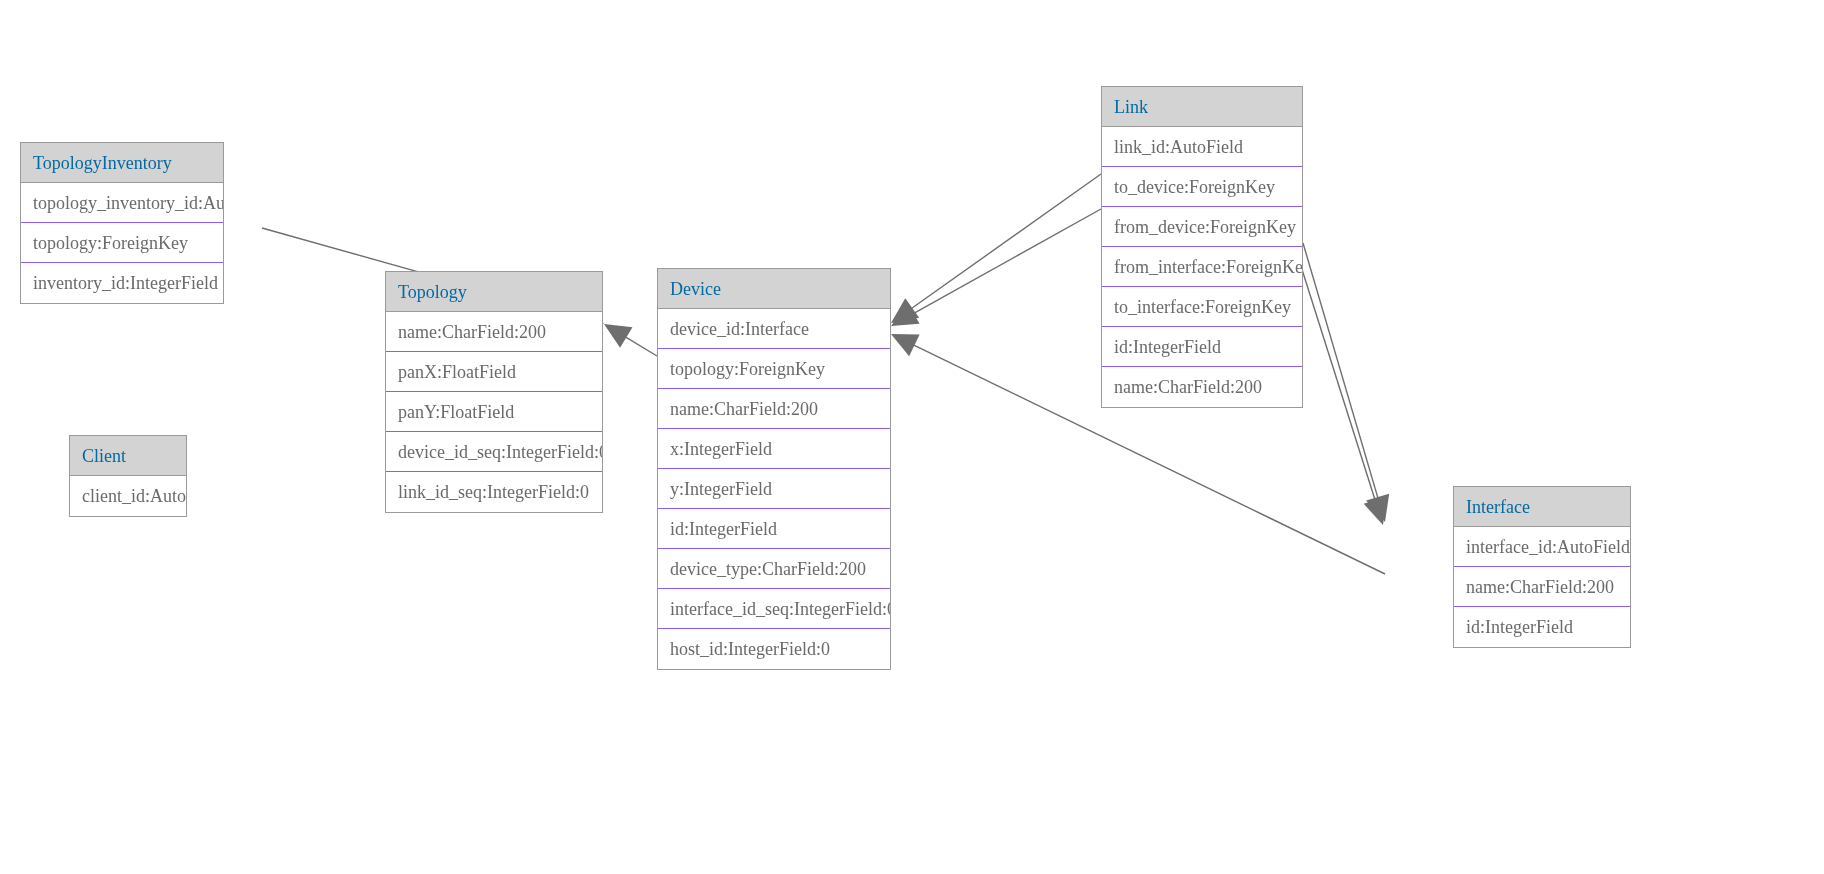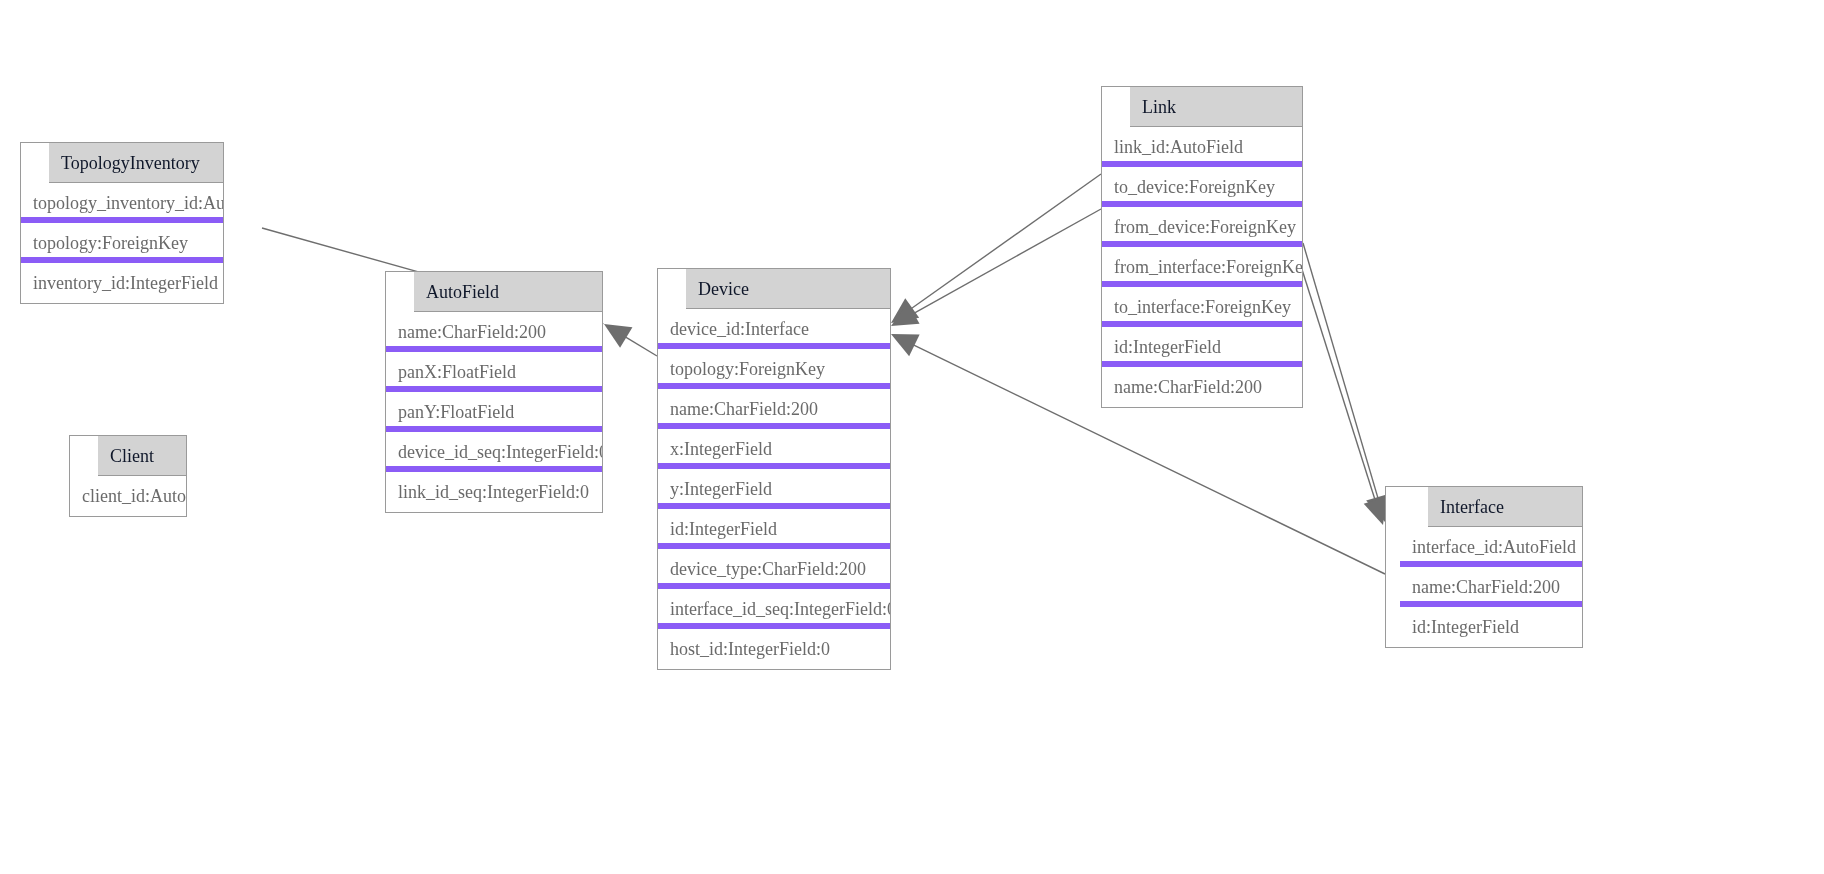--- a/index.html
+++ b/index.html
@@ -31,33 +31,32 @@
     z-index: 2;
   }
   .entity-header {
     box-sizing: border-box;
     height: 40px;
     line-height: 40px;
     background: #d3d3d3;
     border-bottom: 1px solid #9a9a9a;
     padding: 0 0 0 12px;
     font-size: 18px;
-    color: #0f172a;
+    color: #0369a1;
     white-space: nowrap;
     overflow: hidden;
-    margin-left: 28px;
   }
   .entity-attrs {
     display: block;
   }
   .attr-row {
     box-sizing: border-box;
     height: 40px;
     line-height: 40px;
-    border-bottom: 6px solid #8b5cf6;
+    border-bottom: 1px solid #8b5cf6;
     padding: 0 8px 0 12px;
     font-size: 18px;
     color: #6a6a6a;
     white-space: nowrap;
     overflow: hidden;
   }
   .attr-row:last-child {
     border-bottom: none;
   }
 </style>
@@ -100,21 +99,21 @@
   <div id="entity-layer">
       <div class="entity" style="left: 20px; top: 142px; width: 204px;">
         <div class="entity-header">TopologyInventory</div>
         <div class="entity-attrs">
           <div class="attr-row">topology_inventory_id:AutoField</div>
           <div class="attr-row">topology:ForeignKey</div>
           <div class="attr-row">inventory_id:IntegerField</div>
         </div>
       </div>
       <div class="entity" style="left: 385px; top: 271px; width: 218px;">
-        <div class="entity-header">AutoField</div>
+        <div class="entity-header">Topology</div>
         <div class="entity-attrs">
           <div class="attr-row">name:CharField:200</div>
           <div class="attr-row">panX:FloatField</div>
           <div class="attr-row">panY:FloatField</div>
           <div class="attr-row">device_id_seq:IntegerField:0</div>
           <div class="attr-row">link_id_seq:IntegerField:0</div>
         </div>
       </div>
       <div class="entity" style="left: 69px; top: 435px; width: 118px;">
         <div class="entity-header">Client</div>
@@ -141,21 +140,21 @@
         <div class="entity-attrs">
           <div class="attr-row">link_id:AutoField</div>
           <div class="attr-row">to_device:ForeignKey</div>
           <div class="attr-row">from_device:ForeignKey</div>
           <div class="attr-row">from_interface:ForeignKey</div>
           <div class="attr-row">to_interface:ForeignKey</div>
           <div class="attr-row">id:IntegerField</div>
           <div class="attr-row">name:CharField:200</div>
         </div>
       </div>
-      <div class="entity" style="left: 1385px; top: 486px; width: 198px; padding-left: 14px;">
+      <div class="entity" style="left: 1453px; top: 486px; width: 178px;">
         <div class="entity-header">Interface</div>
         <div class="entity-attrs">
           <div class="attr-row">interface_id:AutoField</div>
           <div class="attr-row">name:CharField:200</div>
           <div class="attr-row">id:IntegerField</div>
         </div>
       </div>
     </div>
 
 </div>

